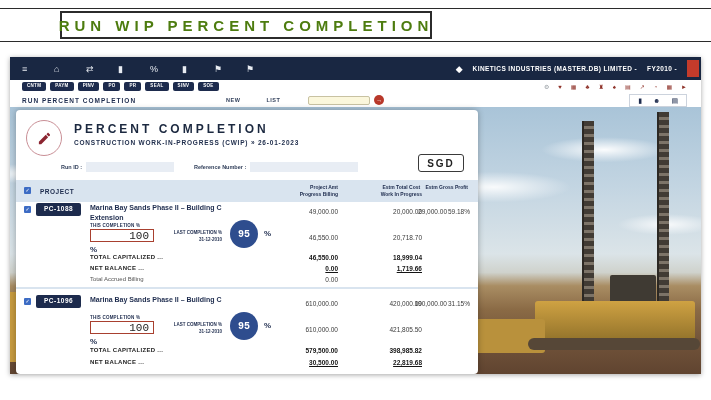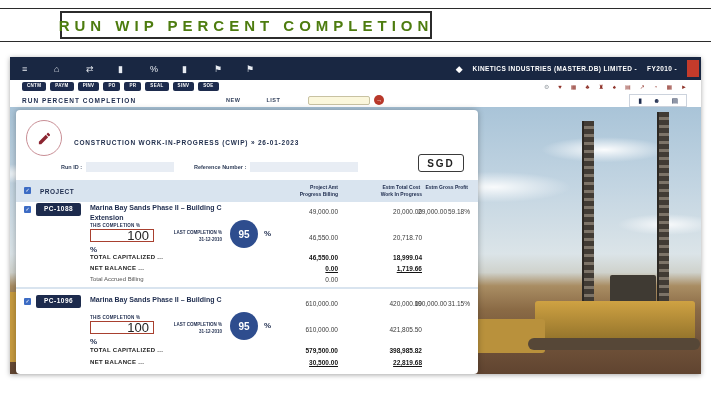--- a/index.html
+++ b/index.html
@@ -98,26 +98,26 @@
   .project-row { position:absolute; left:0; right:0; }
   .row-1 { top:92px; height:87px; border-bottom:2px solid #d9e4ef; }
   .row-2 { top:184px; height:80px; }
   .project-row .checkbox { left:8px; top:4px; }
   .row-badge { position:absolute; left:20px; top:1px; background:#1d2b4d; color:#fff; font-size:6.5px;
     font-weight:bold; letter-spacing:.5px; padding:3px 8px; border-radius:2px; line-height:1; }
   .row-name { position:absolute; left:74px; top:1px; width:158px; font-size:7px; font-weight:bold; color:#1d2b4d; line-height:1.4; }
   .tiny-label { position:absolute; font-size:4.5px; font-weight:bold; color:#1d2b4d; letter-spacing:.2px; }
   .this-label { left:74px; top:21px; }
   .completion-input { position:absolute; left:74px; top:27px; width:64px; height:13px; border:1.5px solid #a8402f;
-    background:#fff; font-size:13px; text-align:right; padding-right:4px; color:#222; font-family:Liberation Sans, sans-serif; }
+    background:#fff; font-size:11px; text-align:right; padding-right:4px; color:#222; font-family:Liberation Mono, monospace; }
   .pct-below { position:absolute; left:74px; top:43px; font-size:8px; font-weight:bold; color:#1d2b4d; }
   .last-comp { position:absolute; left:138px; top:27px; width:68px; text-align:right; font-size:4.5px;
     font-weight:bold; color:#1d2b4d; line-height:1.6; }
   .completion-circle { position:absolute; left:214px; top:18px; width:28px; height:28px; border-radius:50%;
-    background:#2e4d8e; color:#fff; font-size:10px; font-weight:bold; display:flex; align-items:center; justify-content:center; }
+    background:#2e4d8e; color:#fff; font-size:10px; font-weight:bold; display:flex; align-items:center; justify-content:center;font-family:Liberation Mono, monospace; }
   .pct-circle { position:absolute; left:248px; top:27px; font-size:8px; font-weight:bold; color:#1d2b4d; }
 
   .num { position:absolute; font-size:6.5px; color:#3a3a3a; white-space:nowrap; }
   .c1 { right:140px; } .c2 { right:56px; } .c3 { right:31px; } .cp { right:8px; }
   .n-top { top:6px; } .n-mid { top:32px; }
   .n-bold { color:#141414; font-weight:bold; }
   .n-under { text-decoration:underline; }
   .sub-label { position:absolute; left:74px; font-size:6px; font-weight:bold; color:#222; letter-spacing:.3px; }
   .accrued-label { position:absolute; left:74px; font-size:6px; color:#555; }
   .y-cap { top:52px; } .y-net { top:63px; } .y-acc { top:74px; }
@@ -200,20 +200,21 @@
       <div class="ph-sliver"></div>
     </div>
 
     <div class="card">
 
       <div class="pencil-badge">
         <svg width="15" height="15" viewBox="0 0 24 24">
           <path d="M3 17.25V21h3.75L17.8 9.94l-3.75-3.75L3 17.25zM20.7 7.04c.39-.39.39-1.02 0-1.41l-2.34-2.34c-.39-.39-1.02-.39-1.41 0l-1.83 1.83 3.75 3.75 1.83-1.83z" fill="#8b2430"></path>
         </svg>
       </div>
+      <div class="form-title">PERCENT COMPLETION</div>
       <div class="form-subtitle">CONSTRUCTION WORK-IN-PROGRESS (CWIP) » 26-01-2023</div>
 
       <div class="field field-runid">
         <span class="field-label">Run ID :</span>
         <input class="field-input input-runid" value="" style="">
       </div>
       <div class="field field-ref">
         <span class="field-label">Reference Number :</span>
         <input class="field-input input-ref" value="" style="">
       </div>

